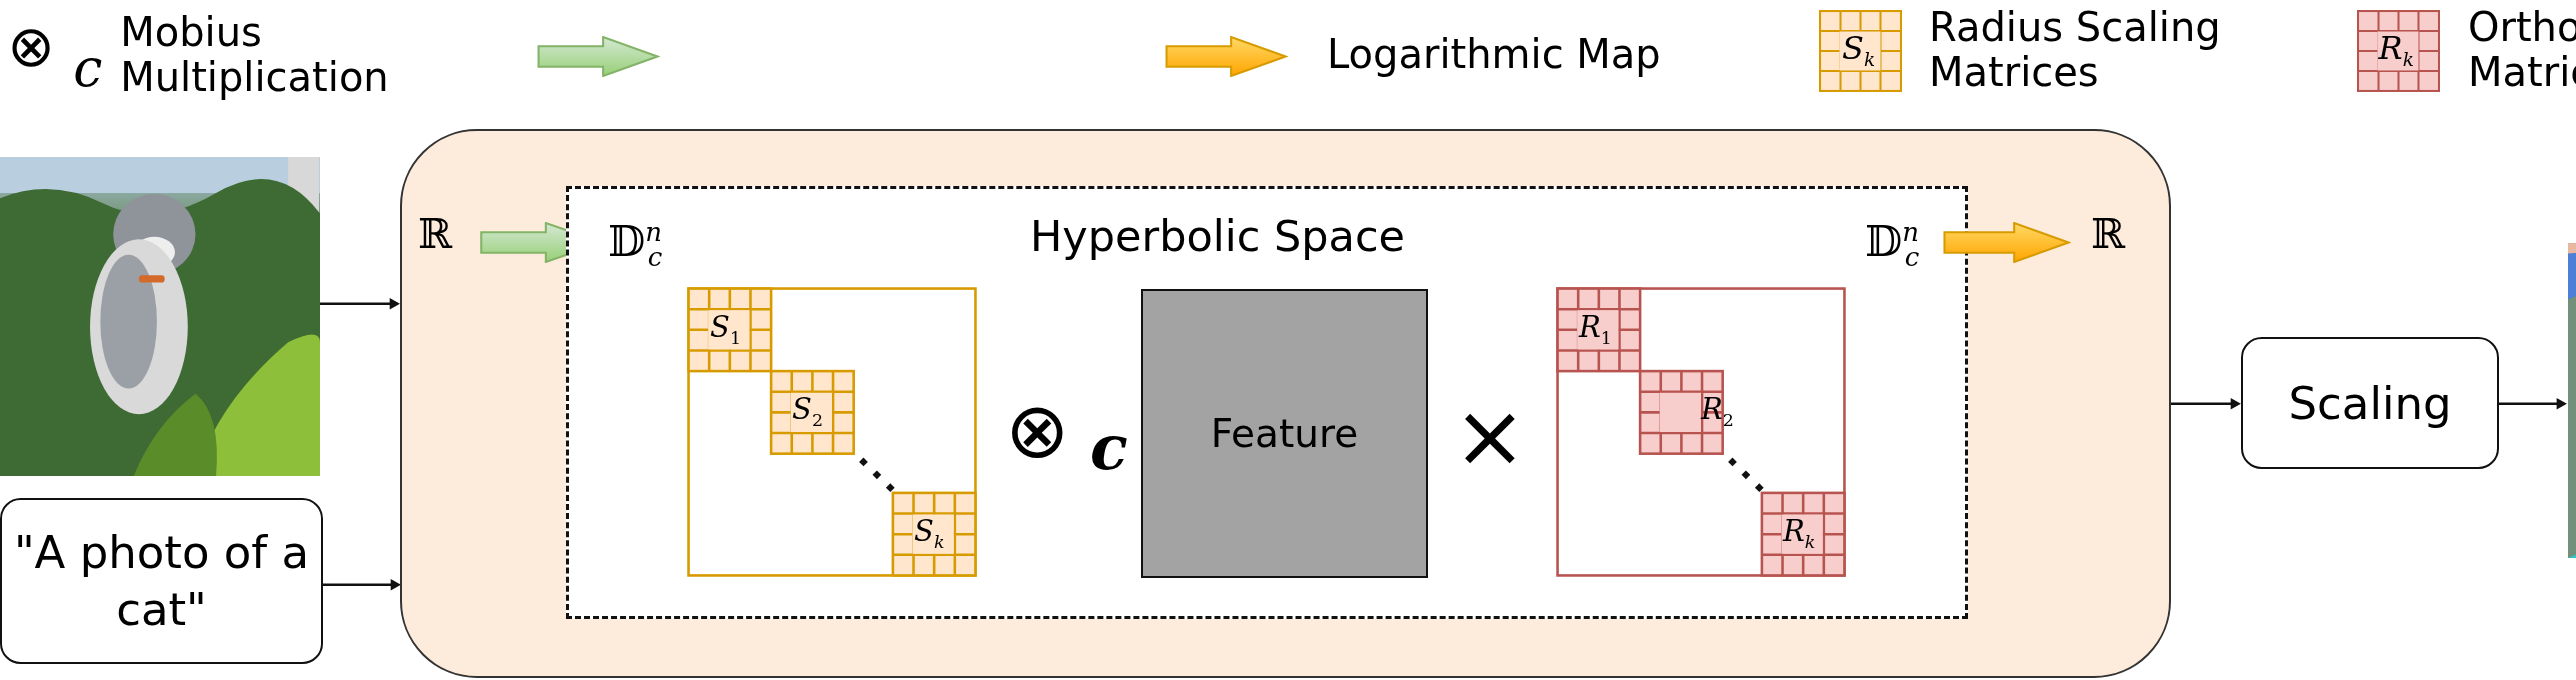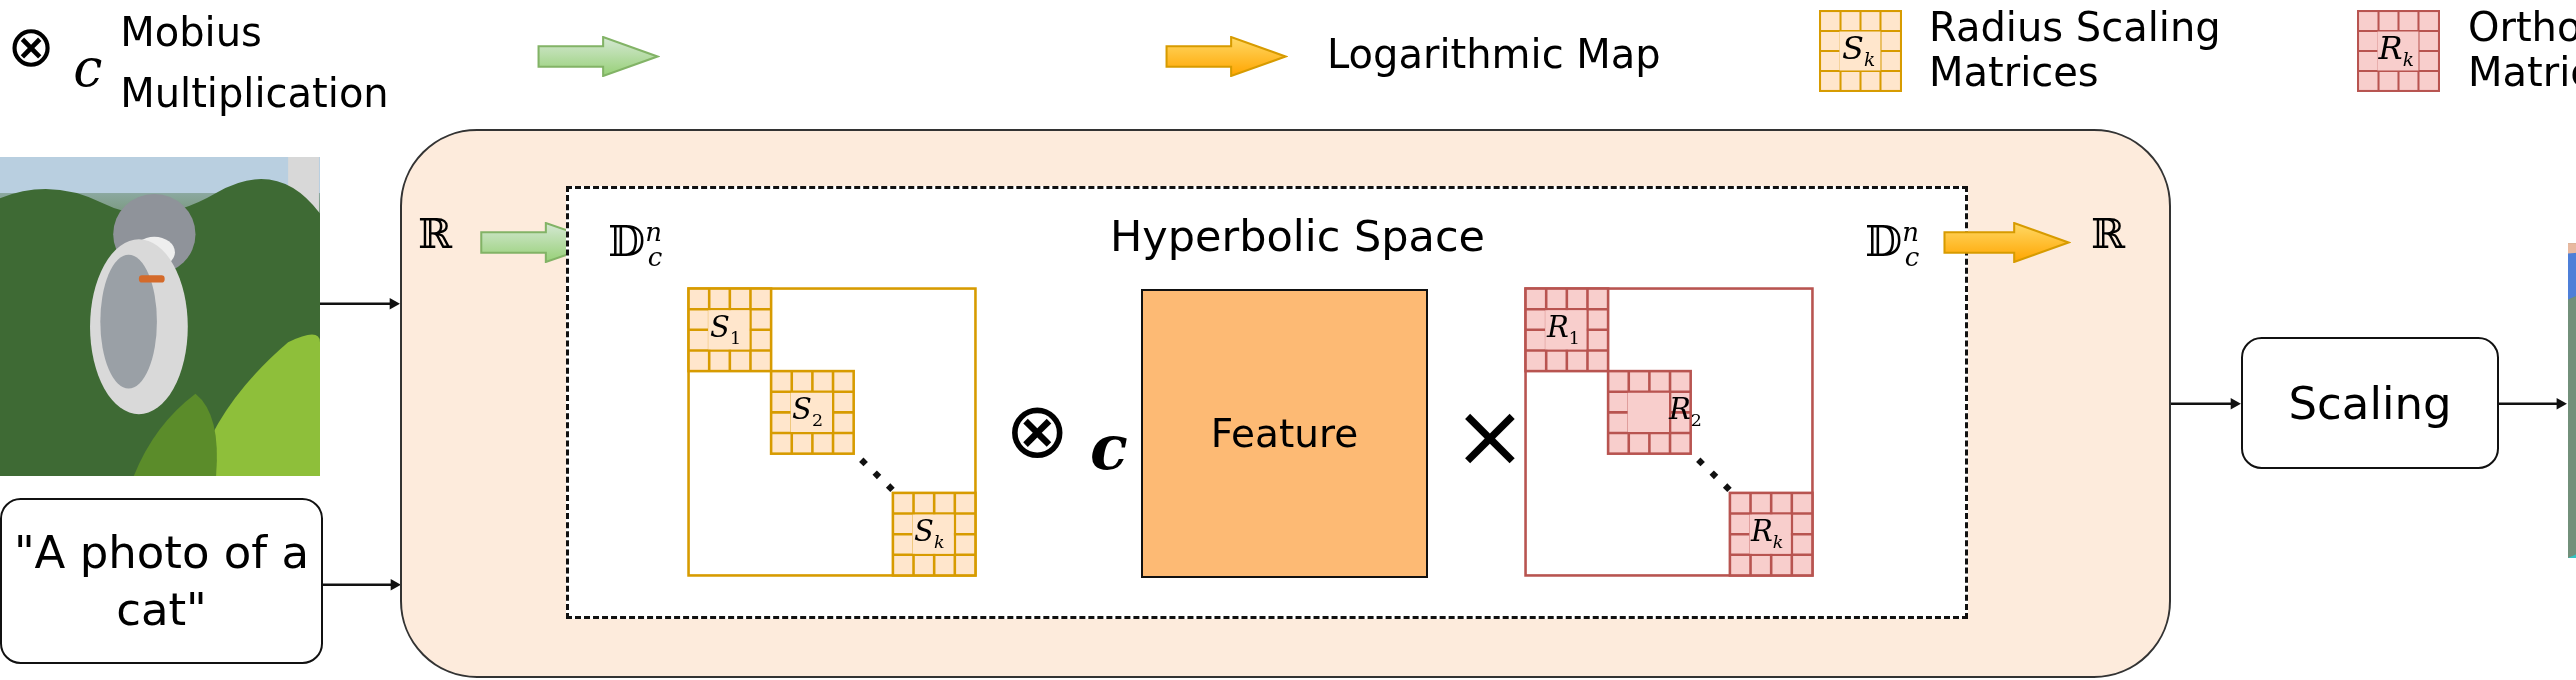--- a/index.html
+++ b/index.html
@@ -16,21 +16,21 @@
 </style>
 </head>
 <body>
 
 <div class="abs" style="left:0;top:0;width:2889px;height:118px;">
 
   <div class="abs" style="left:7.2px;top:10.3px;">
     <span class="abs" style="left:0;top:5.2px;font-size:57px;line-height:62px;">⊗</span>
     <span class="abs math" style="left:66px;top:32px;font-size:52px;line-height:52px;">c</span>
     <span class="abs legend-text" style="left:113px;top:0;">Mobius</span>
-    <span class="abs legend-text" style="left:113px;top:45px;white-space:nowrap;margin-top:16px;">Multiplication</span>
+    <span class="abs legend-text" style="left:113px;top:45px;white-space:nowrap;">Multiplication</span>
   </div>
 
   <svg class="abs" style="left:536px;top:36px;" width="124" height="41" viewBox="0 0 240 80">
     <defs>
         <linearGradient id="gg" x1="0" y1="0" x2="0" y2="1">
           <stop offset="0" stop-color="#d5e8d4"></stop>
           <stop offset="1" stop-color="#97d077"></stop>
         </linearGradient>
       </defs>
     <polygon points="4,20 130,20 130,2 236,40 130,78 130,60 4,60" fill="url(#gg)" stroke="#82b366" stroke-width="4"></polygon>
@@ -118,21 +118,21 @@
 <svg class="abs" style="left:479px;top:222px;" width="126" height="41" viewBox="0 0 245 80">
   <polygon points="4,20 130,20 130,2 240,40 130,78 130,60 4,60" fill="url(#gg)" stroke="#82b366" stroke-width="4"></polygon>
 </svg>
 
 <div class="abs dashed"></div>
 
 <span class="abs" style="left:608px;top:206px;font-size:43px;line-height:52px;">
   <span class="bb">𝔻</span><sup class="math" style="font-size:26px;">n</sup><sub class="math" style="font-size:26px;margin-left:-14.4px;">c</sub>
 </span>
 
-<span class="abs title" style="left:1110px;top:211px;white-space:nowrap;text-align:center;">Hyperbolic Space</span>
+<span class="abs title" style="left:1030px;top:211px;white-space:nowrap;text-align:center;">Hyperbolic Space</span>
 
 <span class="abs" style="left:1865px;top:206px;font-size:43px;line-height:52px;">
   <span class="bb">𝔻</span><sup class="math" style="font-size:26px;">n</sup><sub class="math" style="font-size:26px;margin-left:-14.4px;">c</sub>
 </span>
 <svg class="abs" style="left:1942px;top:222px;" width="129" height="41" viewBox="0 0 250 80">
   <polygon points="4,20 140,20 140,2 246,40 140,78 140,60 4,60" fill="url(#og)" stroke="#d79b00" stroke-width="4"></polygon>
 </svg>
 <span class="abs bb" style="left:2091px;top:210px;font-size:41px;">ℝ</span>
 
 <div class="abs" style="left:687px;top:287px;width:290px;height:290px;border-radius:22px;">
@@ -181,27 +181,27 @@
       </g>
   </svg>
   <span class="abs math" style="left:23px;top:21.6px;font-size:29px;line-height:36px;"><span>S</span><sub style="font-size:17.5px;font-style:normal;">1</sub></span>
   <span class="abs math" style="left:105px;top:104px;font-size:29px;line-height:36px;"><span>S</span><sub style="font-size:17.5px;font-style:normal;">2</sub></span>
   <span class="abs math" style="left:227px;top:226px;font-size:29px;line-height:36px;"><span>S</span><sub style="font-size:17.5px;">k</sub></span>
 </div>
 
 <span class="abs" style="left:1005px;top:392px;font-size:77px;line-height:77px;">⊗</span>
 <span class="abs math" style="left:1090px;top:417px;font-size:62px;line-height:62px;font-weight:bold;">c</span>
 
-<div class="abs" style="left:1141px;top:289px;width:287px;height:289px;border:2.6px solid #111;box-sizing:border-box;background:#fdba74;display:flex;flex-direction:column;align-items:center;justify-content:center;">
+<div class="abs" style="left:1141px;top:289px;width:287px;height:289px;border:2.6px solid #111;box-sizing:border-box;background:#a3a3a3;display:flex;flex-direction:column;align-items:center;justify-content:center;">
   <span style="font-size:39px;line-height:49px;">Feature</span>
 </div>
 
 <span class="abs" style="left:1453px;top:392px;font-size:88px;line-height:88px;">×</span>
 
-<div class="abs" style="left:1524px;top:287px;width:290px;height:290px;">
+<div class="abs" style="left:1556px;top:287px;width:290px;height:290px;">
   <svg width="290" height="290" viewBox="0 0 562 562">
     <rect x="3" y="3" width="556" height="556" fill="#fff" stroke="#b85450" stroke-width="5"></rect>
     <g>
       <rect x="3" y="3" width="160" height="160" fill="#f8cecc" stroke="#b85450" stroke-width="5"></rect>
       <g stroke="#b85450" stroke-width="5">
           <line x1="3" y1="43" x2="163" y2="43"></line>
           <line x1="3" y1="83" x2="163" y2="83"></line>
           <line x1="3" y1="123" x2="163" y2="123"></line>
           <line x1="43" y1="3" x2="43" y2="163"></line>
           <line x1="83" y1="3" x2="83" y2="163"></line>

